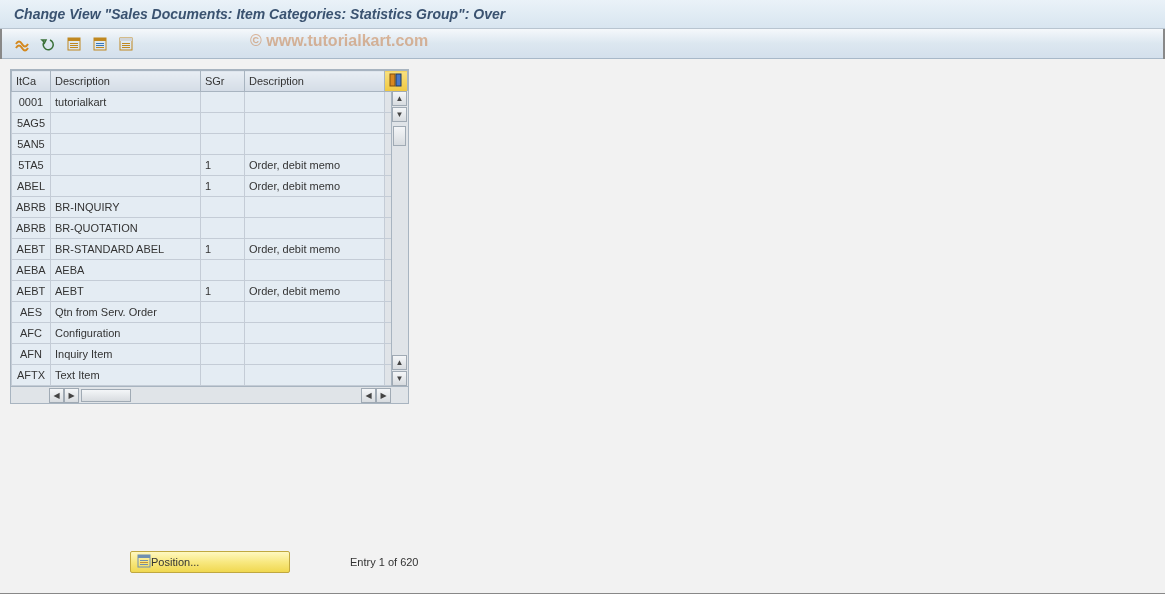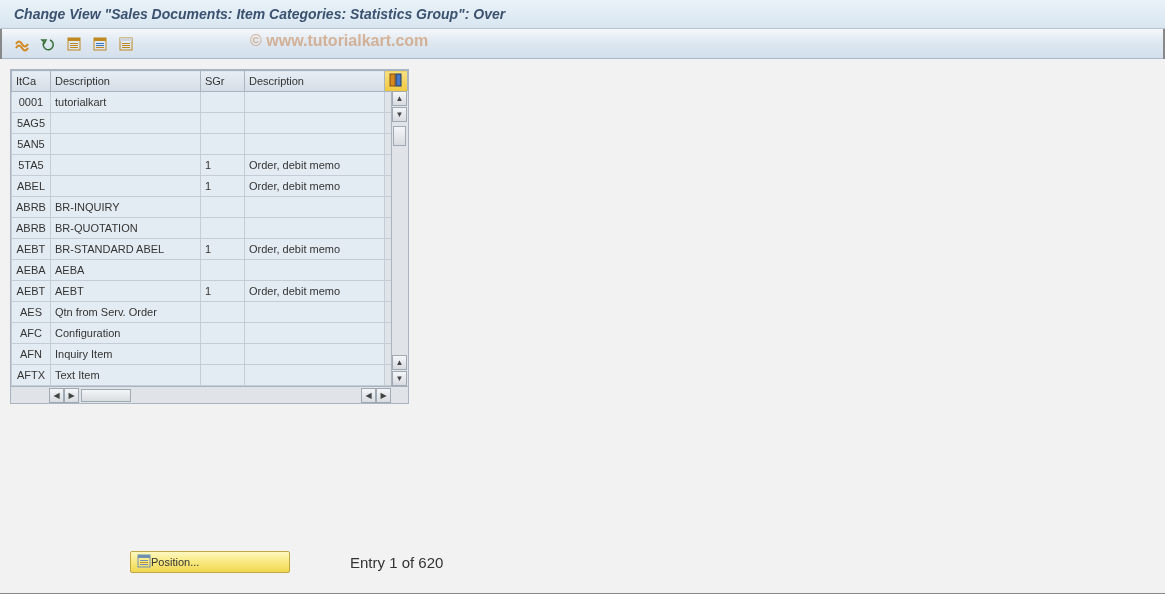--- a/index.html
+++ b/index.html
@@ -159,21 +159,21 @@
       width: 160px; height: 22px;
       background: linear-gradient(to bottom, #fff8c0, #f8e880, #f0d850);
       border: 1px solid #c0a840;
       border-radius: 2px;
       display: flex; align-items: center;
       padding: 0 6px;
       cursor: pointer;
       font-size: 11px;
       color: #333;
     }
-    .entry-text { font-size: 15px; color: #333; text-align: center; }
+    .entry-text { font-size: 11px; color: #333; text-align: center; }
     .outer-border {
       position: absolute;
       inset: 0;
       border: 2px solid #888;
       pointer-events: none;
     }
   </style>
 </head>
 <body>
 

